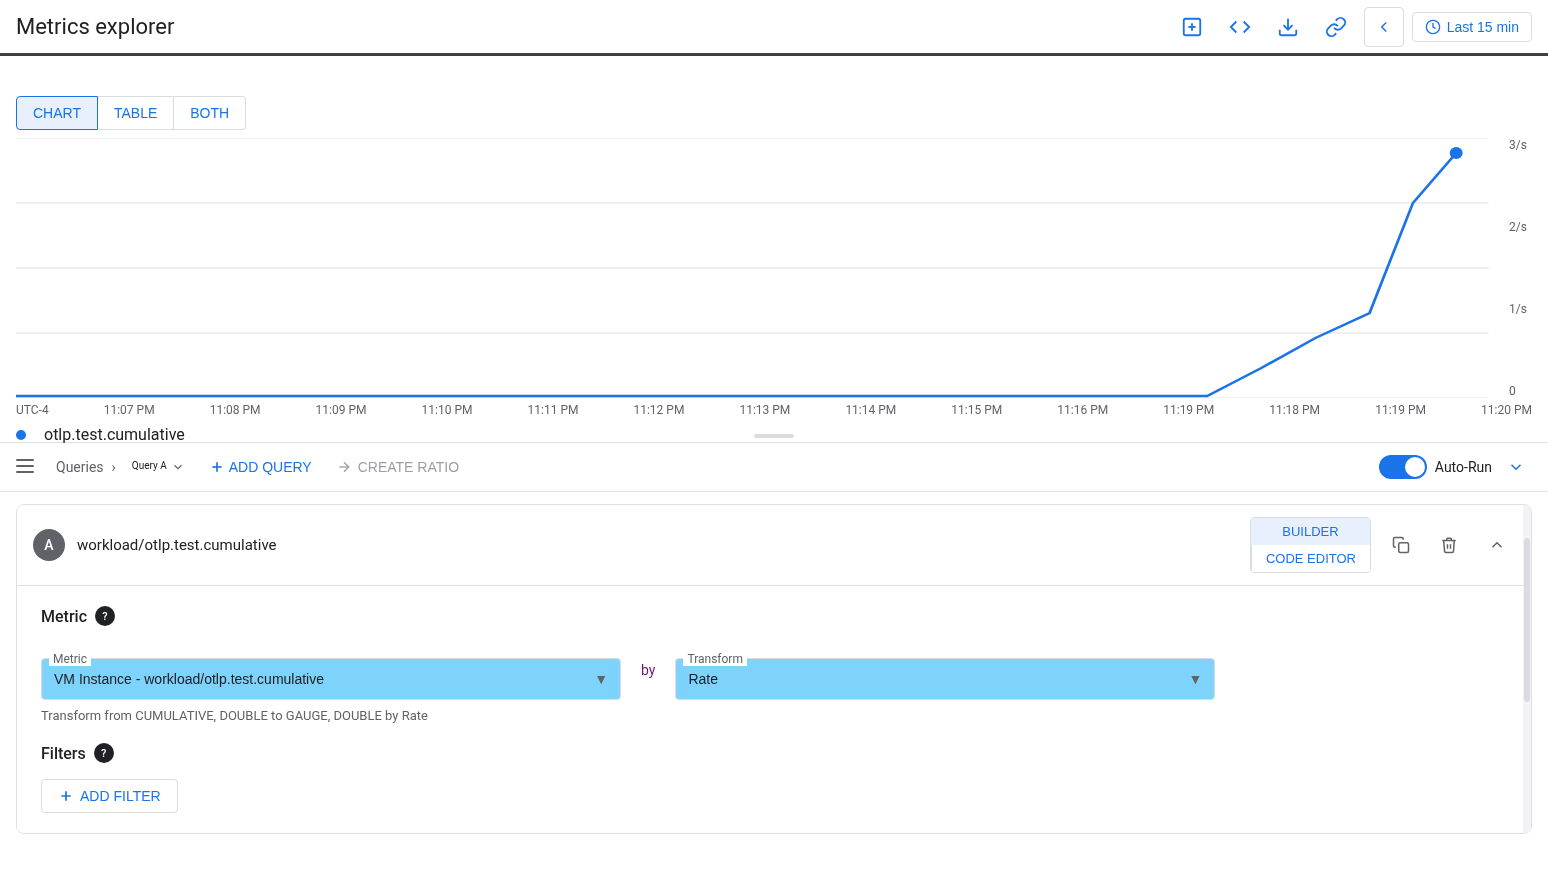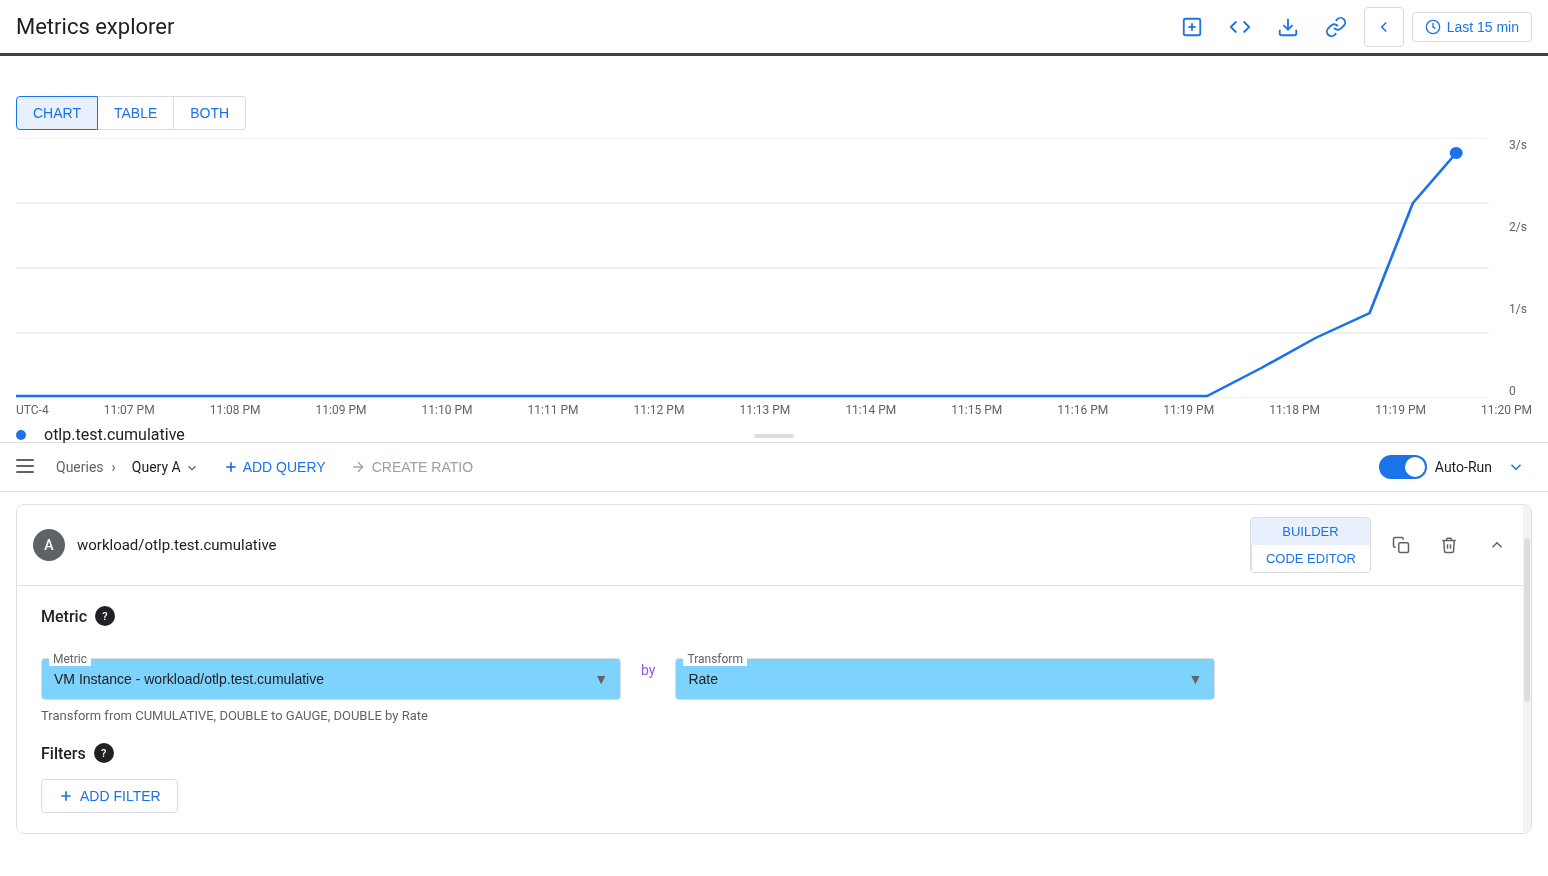--- a/index.html
+++ b/index.html
@@ -49,21 +49,21 @@
 
     
     .query-bar {
       display: flex; align-items: center; padding: 8px 16px; border-top: 1px solid #e0e0e0;
       border-bottom: 1px solid #e0e0e0; gap: 8px; background: #fff;
     }
     .query-bar-left { display: flex; align-items: center; gap: 8px; flex: 1; }
     .queries-label { display: flex; align-items: flex-start; gap: 22px; color: #5f6368; font-size: 14px; cursor: pointer; }
     .chevron-right { color: #5f6368; font-size: 14px; }
     .query-pill {
-      display: flex; align-items: flex-end; gap: 4px; font-size: 14px; color: #202124;
+      display: flex; align-items: flex-start; gap: 4px; font-size: 10px; color: #202124;
       cursor: pointer; padding: 4px 8px; border-radius: 4px;
     }
     .add-query-btn {
       display: flex; align-items: center; gap: 4px; color: #1a73e8; font-size: 14px;
       font-weight: 500; cursor: pointer; border: none; background: none; padding: 4px 8px;
     }
     .create-ratio-btn {
       display: flex; align-items: center; gap: 6px; color: #9aa0a6; font-size: 14px;
       font-weight: 500; cursor: pointer; border: none; background: none; padding: 4px 8px;
     }
@@ -117,21 +117,21 @@
     
     .query-body { padding: 20px 24px; background: #fff; }
     .section-title { display: flex; align-items: center; gap: 8px; font-size: 16px; font-weight: 500; margin-bottom: 16px; }
     .help-icon {
       width: 20px; height: 20px; border-radius: 50%; background: #202124;
       color: #fff; font-size: 11px; display: flex; align-items: center; justify-content: center;
       cursor: pointer; flex-shrink: 0;
     }
     .metric-row { display: flex; align-items: flex-start; gap: 16px; margin-bottom: 8px; }
     .metric-field { flex: 1; max-width: 580px; }
-    .by-label { padding: 20px 4px 0; color: #8b5cf6; font-size: 14px; }
+    .by-label { padding: 20px 4px 0; color: #701a75; font-size: 14px; }
     .transform-field { flex: 1; max-width: 540px; }
     .field-label { font-size: 12px; color: #5f6368; background: #fff; padding: 0 4px; margin-left: 8px; position: relative; top: 8px; z-index: 1; display: inline-block; }
     .select-wrapper {
       position: relative; border: 1px solid #dadce0; border-radius: 4px;
       background: #7dd3fc;
     }
     .select-wrapper select {
       width: 100%; padding: 12px 40px 12px 12px; font-size: 14px; color: #202124;
       border: none; background: transparent; appearance: none; cursor: pointer; outline: none;
     }

